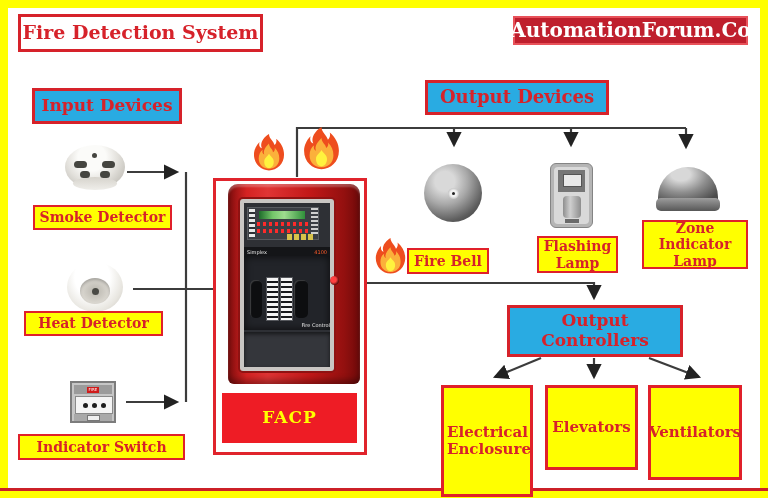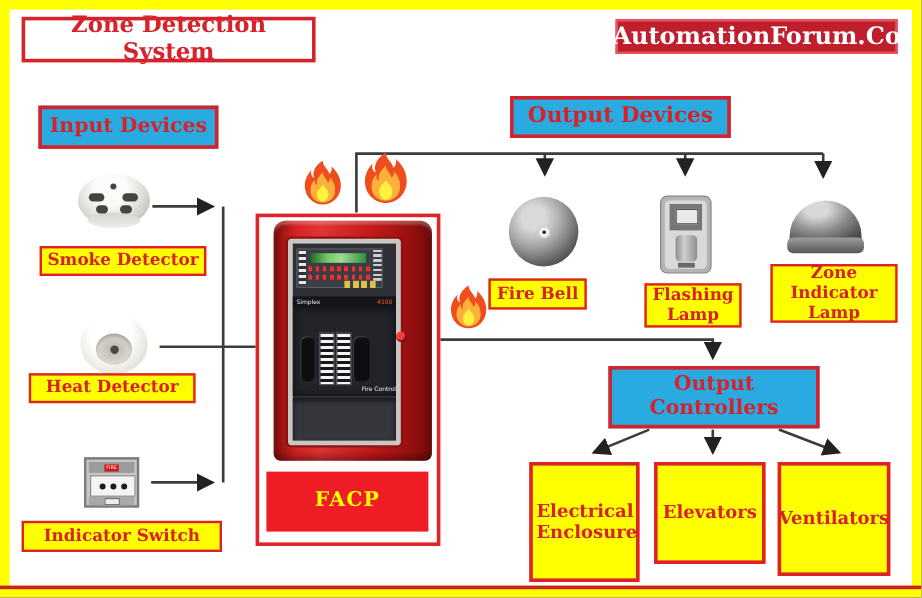--- a/index.html
+++ b/index.html
@@ -23,27 +23,27 @@
              border:3px solid #d6222a;font-size:19px;}
   #brand-box{left:513px;top:16px;width:235px;height:29px;background:#bf1f2d;
              border:2px solid #e8525a;color:#ffffff;font-size:20px;}
   #input-header{left:32px;top:88px;width:150px;height:36px;font-size:17px;}
   #output-header{left:425px;top:80px;width:184px;height:35px;font-size:18px;}
 
   #smoke-label{left:33px;top:205px;width:139px;height:25px;}
   #heat-label{left:24px;top:311px;width:139px;height:25px;}
   #emergency-label{left:18px;top:434px;width:167px;height:26px;}
 
-  #bell-label{left:407px;top:232px;width:82px;height:26px;}
+  #bell-label{left:407px;top:248px;width:82px;height:26px;}
   #flashing-label{left:537px;top:236px;width:81px;height:37px;padding:1px;}
   #zone-label{left:642px;top:220px;width:106px;height:49px;padding:1px;}
 
   #controllers-box{left:507px;top:305px;width:176px;height:52px;font-size:17px;}
   #controllers-box span{display:block;width:130px;}
-  #electrical-box{left:441px;top:385px;width:92px;height:100px;}
+  #electrical-box{left:441px;top:385px;width:92px;height:112px;}
   #elevators-box{left:545px;top:385px;width:93px;height:85px;}
   #ventilators-box{left:648px;top:385px;width:94px;height:95px;}
 
   
   #facp-box{left:213px;top:178px;width:154px;height:277px;background:#fff;
             border:3px solid #e0242c;box-sizing:border-box;}
   #facp-cabinet{left:228px;top:184px;width:132px;height:200px;border-radius:10px 10px 6px 6px;
      background:linear-gradient(90deg,#7e0d0d 0%,#d42222 14%,#e03434 30%,#c21818 62%,#93100f 88%,#6f0a0a 100%);
      box-shadow:inset 0 3px 2px rgba(255,255,255,.25), inset 0 -4px 6px rgba(0,0,0,.35);}
   #facp-frame{left:240px;top:199px;width:94px;height:172px;background:#c9c6c3;border-radius:3px;
@@ -158,21 +158,21 @@
       <path d="M571,128 V145" marker-end="url(#arr)"></path>
       <path d="M686,128 V147" marker-end="url(#arr)"></path>
       <path d="M361,283 H594 V298" marker-end="url(#arr)"></path>
       <path d="M541,358 L495,377" marker-end="url(#arr)"></path>
       <path d="M594,358 V377" marker-end="url(#arr)"></path>
       <path d="M649,358 L699,377" marker-end="url(#arr)"></path>
     </g>
   </svg>
 
   <div class="abs box" id="title-box">
-    <span>Zone Detection System</span>
+    <span>Fire Detection System</span>
   </div>
   <div class="abs box" id="brand-box">
     <span>AutomationForum.Co</span>
   </div>
   <div class="abs box cyan" id="input-header">
     <span>Input Devices</span>
   </div>
   <div class="abs box cyan" id="output-header">
     <span>Output Devices</span>
   </div>

